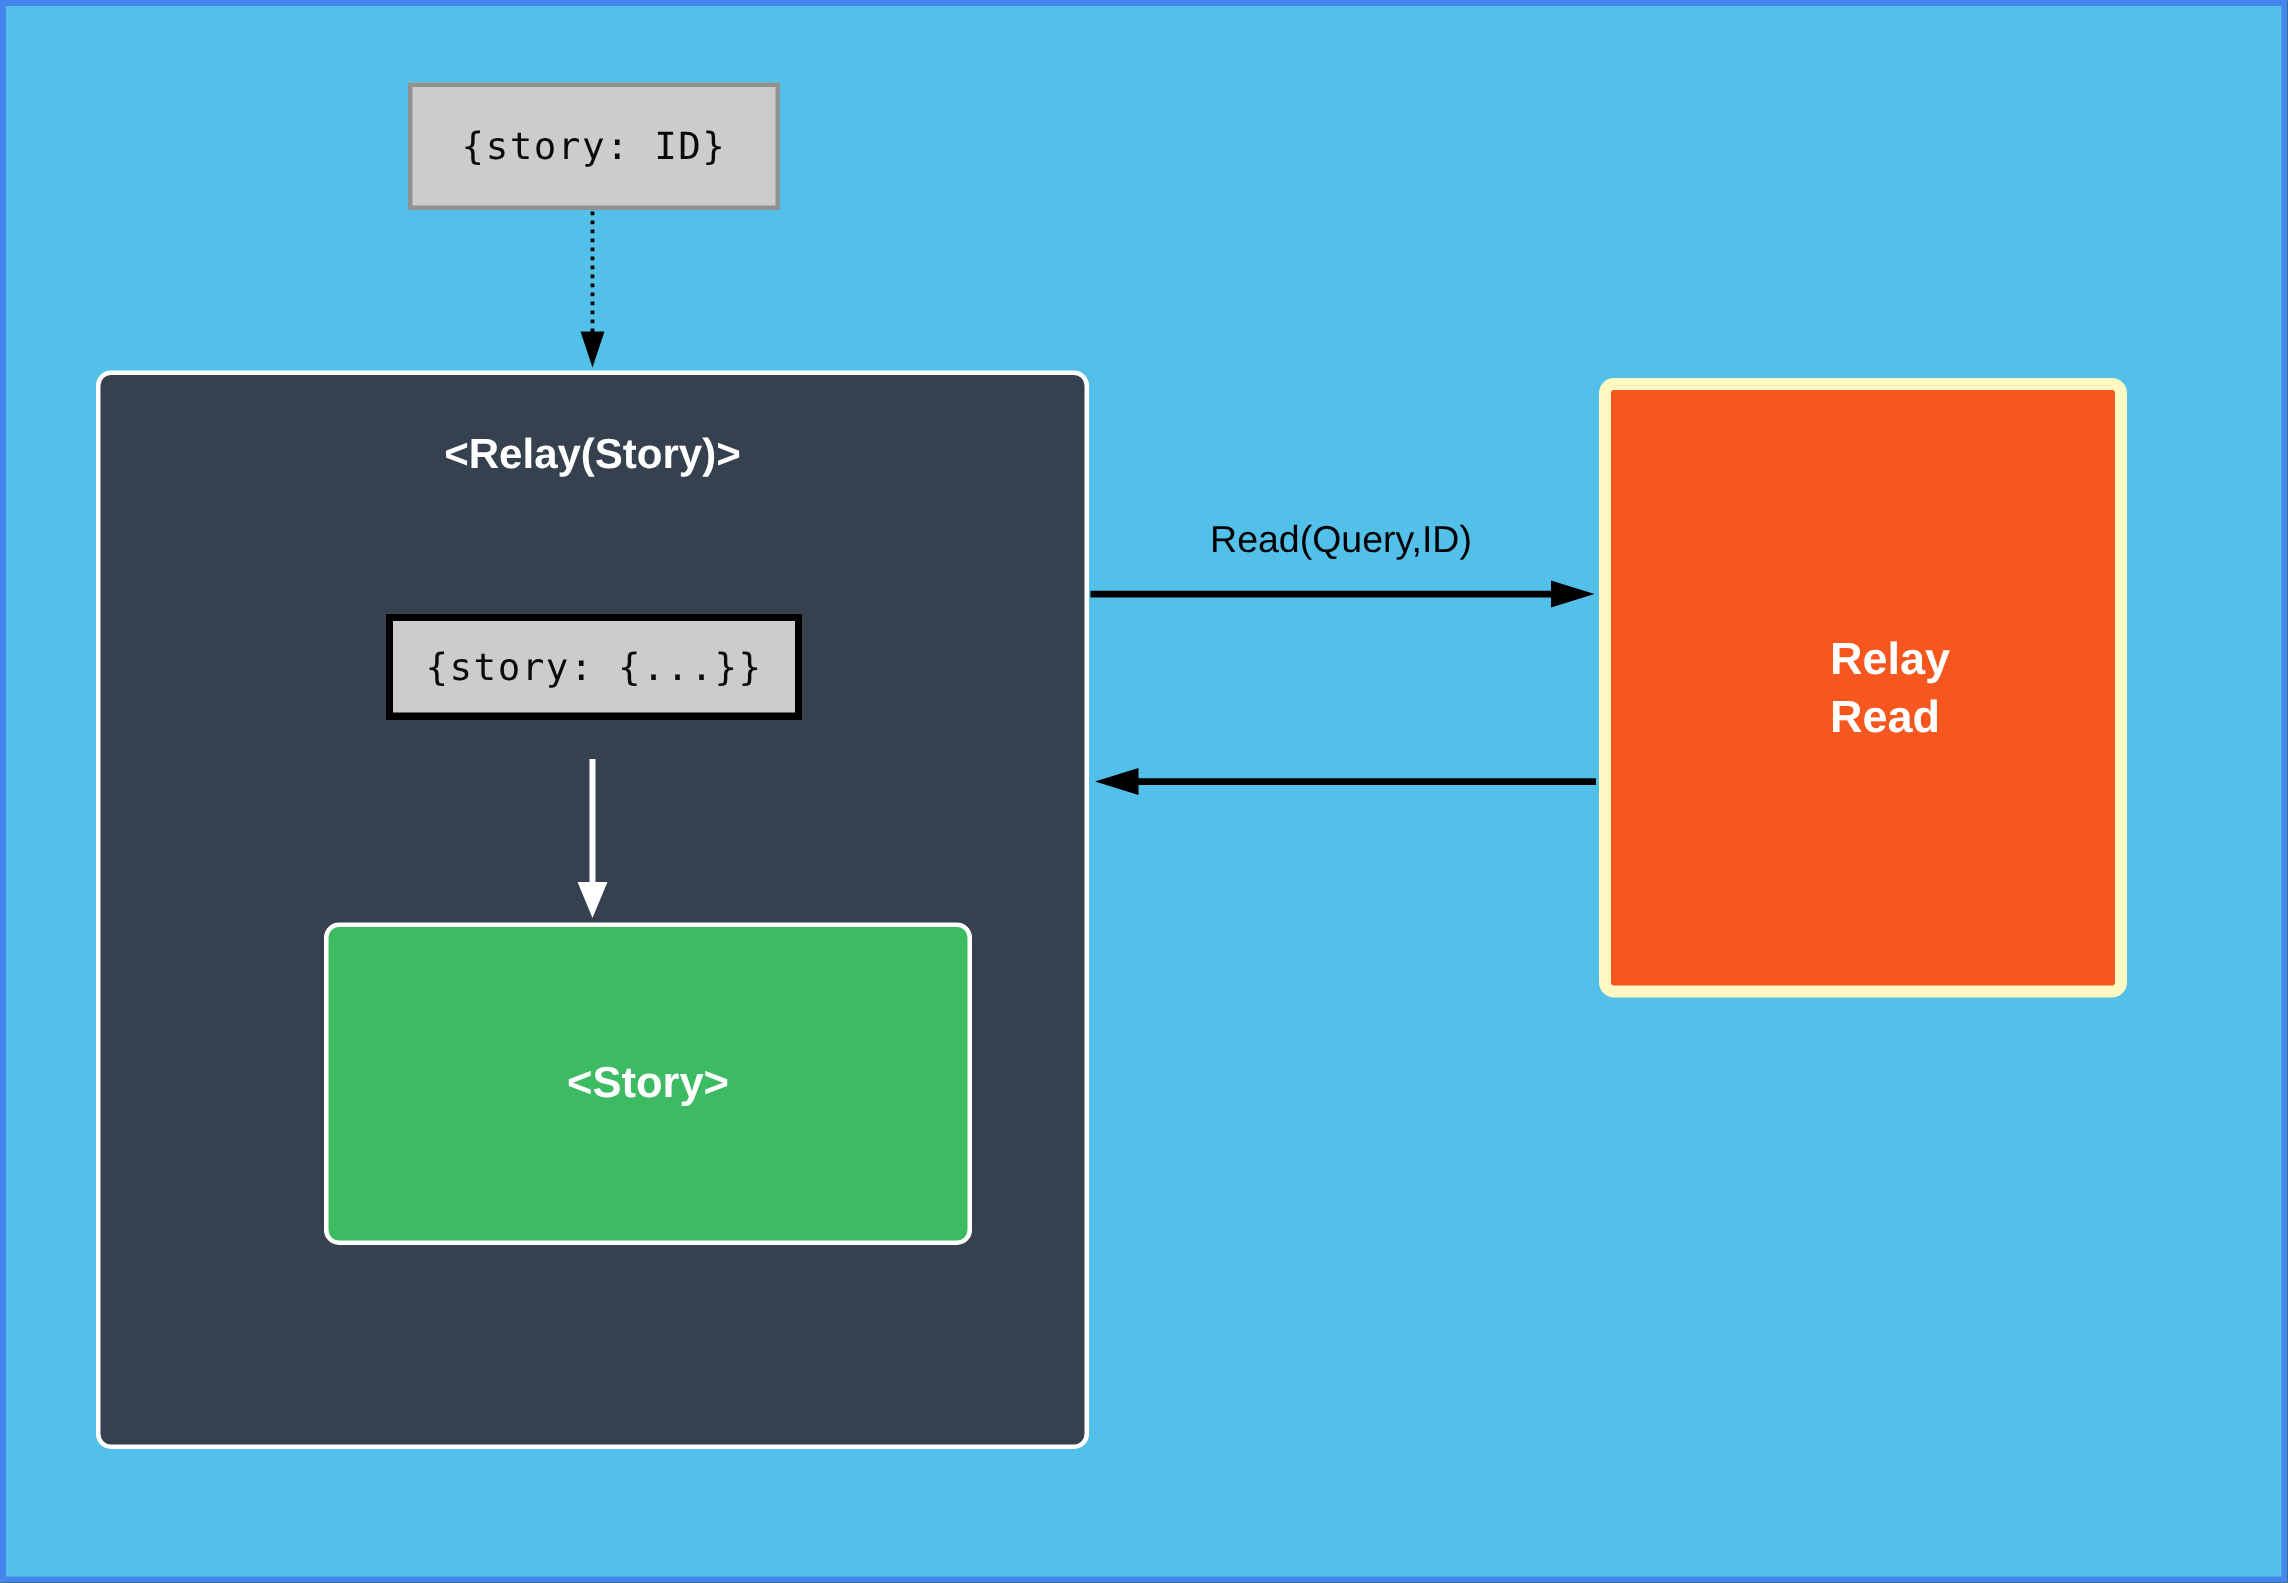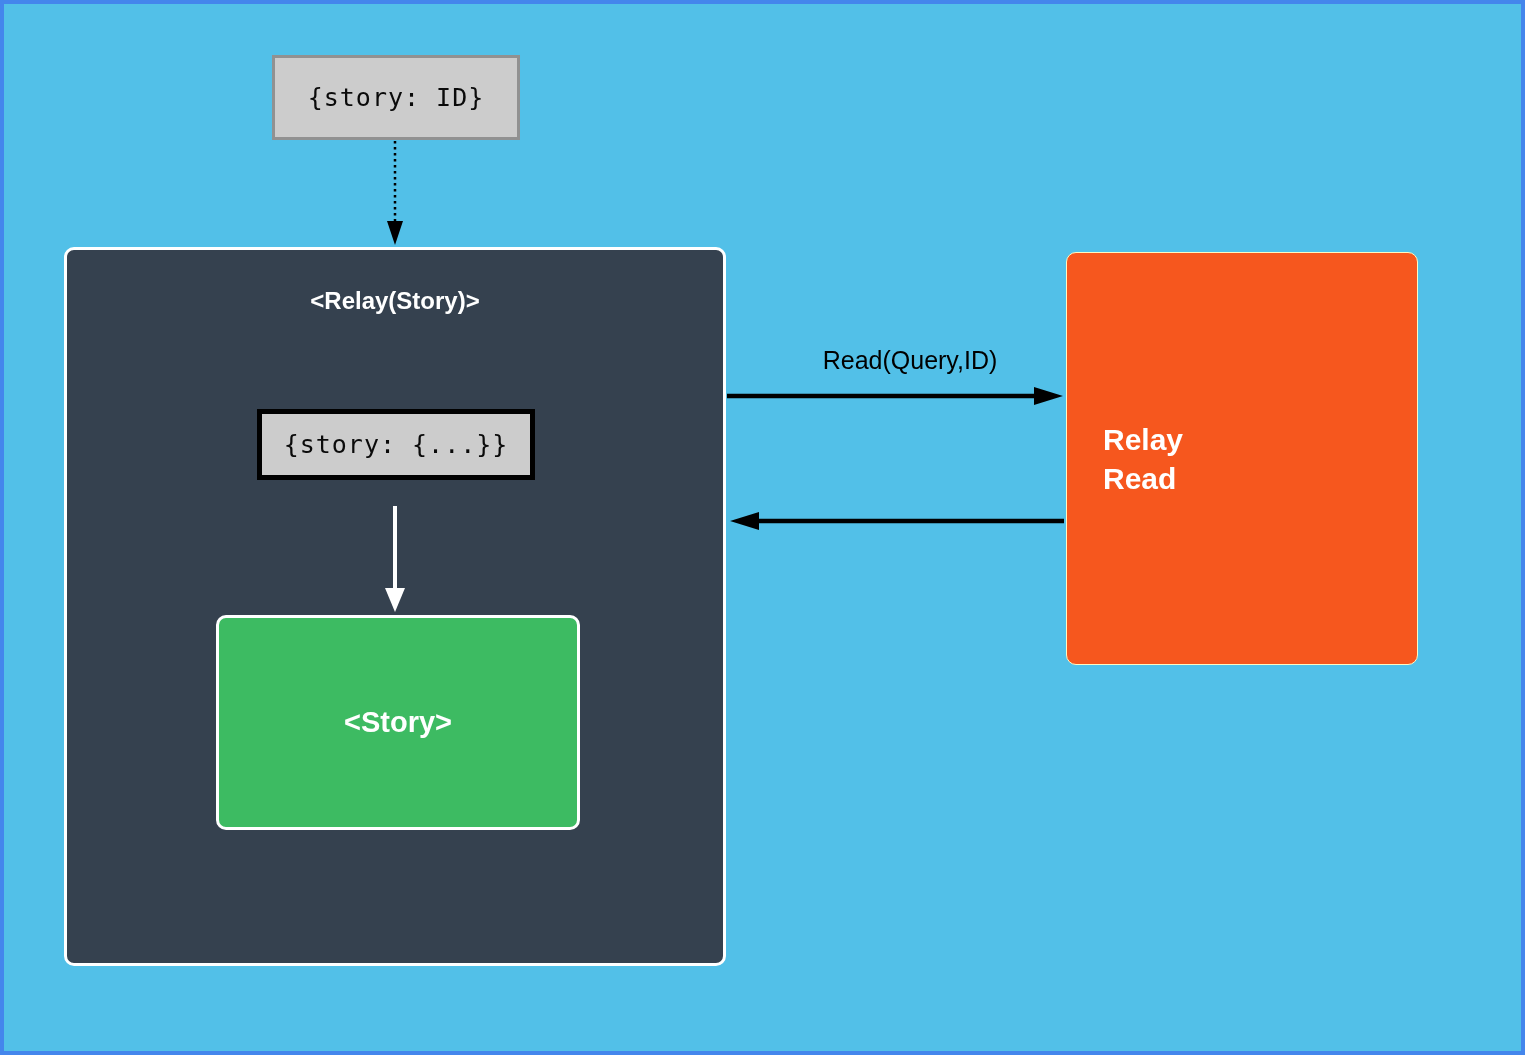--- a/index.html
+++ b/index.html
@@ -56,74 +56,73 @@
     border: 3px solid #ffffff;
     border-radius: 10px;
     box-sizing: border-box;
   }
   .relay-title {
     position: absolute;
     left: 60px;
     top: 283px;
     width: 662px;
     text-align: center;
-    font-size: 24px;
+    font-size: 28px;
     font-weight: bold;
     color: #ffffff;
   }
   
   .story-box {
     position: absolute;
     left: 212px;
     top: 611px;
-    width: 364px;
+    width: 432px;
     height: 215px;
     background: #3dbb62;
     border: 3px solid #ffffff;
     border-radius: 10px;
     box-sizing: border-box;
     display: flex;
     align-items: center;
     justify-content: center;
     font-size: 29px;
     font-weight: bold;
     color: #ffffff;
   }
   
   .relay-store-box {
     position: absolute;
     left: 1062px;
     top: 248px;
     width: 352px;
     height: 413px;
     background: #f6571e;
-    border: 1px solid #fef9c3;
+    border: 8px solid #fef9c3;
     border-radius: 10px;
     box-sizing: border-box;
     display: flex;
     align-items: center;
-    justify-content: flex-start;
+    justify-content: center;
     padding-left: 36px;
   }
   .relay-store-text {
     text-align: left;
     font-size: 30px;
     font-weight: bold;
     color: #ffffff;
     line-height: 39px;
   }
   .relay-store-text span { display: block; }
   
   .arrow-label {
     position: absolute;
     width: 340px;
     text-align: center;
     font-size: 25px;
     color: #000000;
-    margin-left: 16px;
   }
   .read-label  { left: 720px; top: 342px; }
   .results-label { left: 720px; top: 472px; }
   
   .arrow-overlay {
     position: absolute;
     left: 0;
     top: 0;
     width: 1525px;
     height: 1055px;

